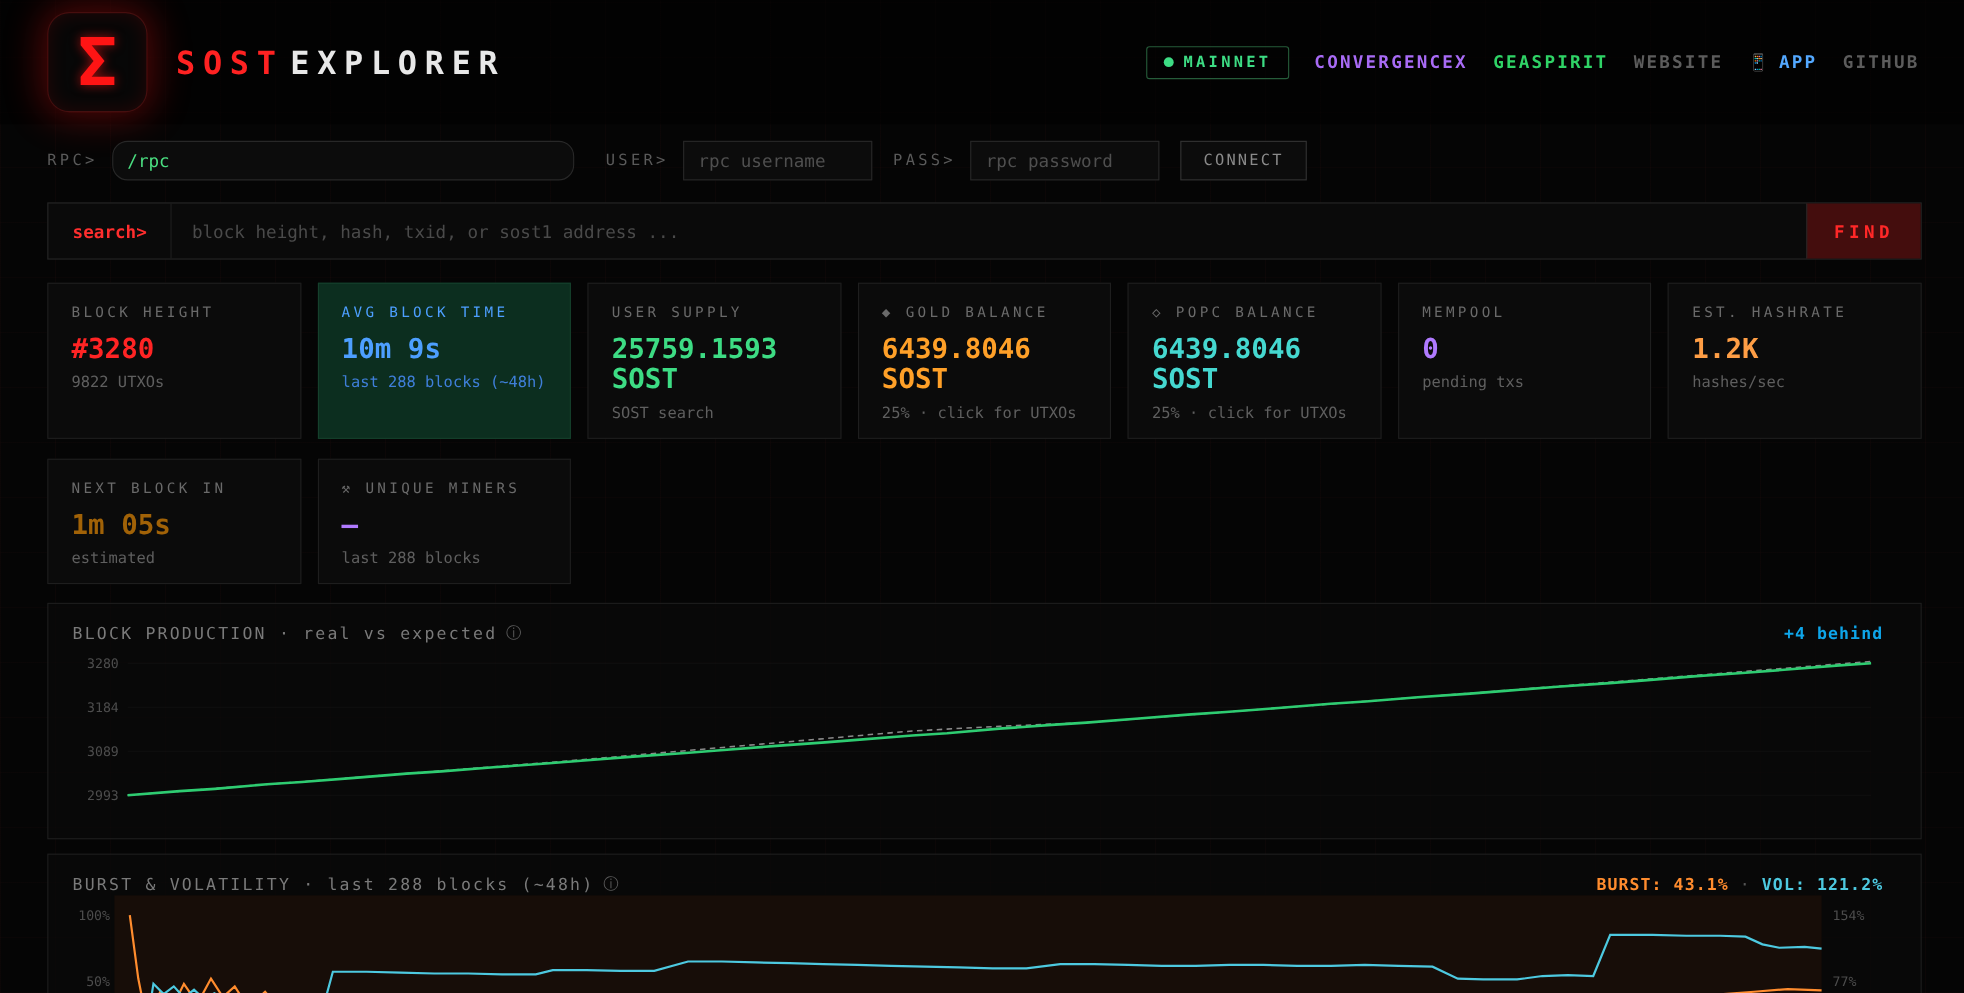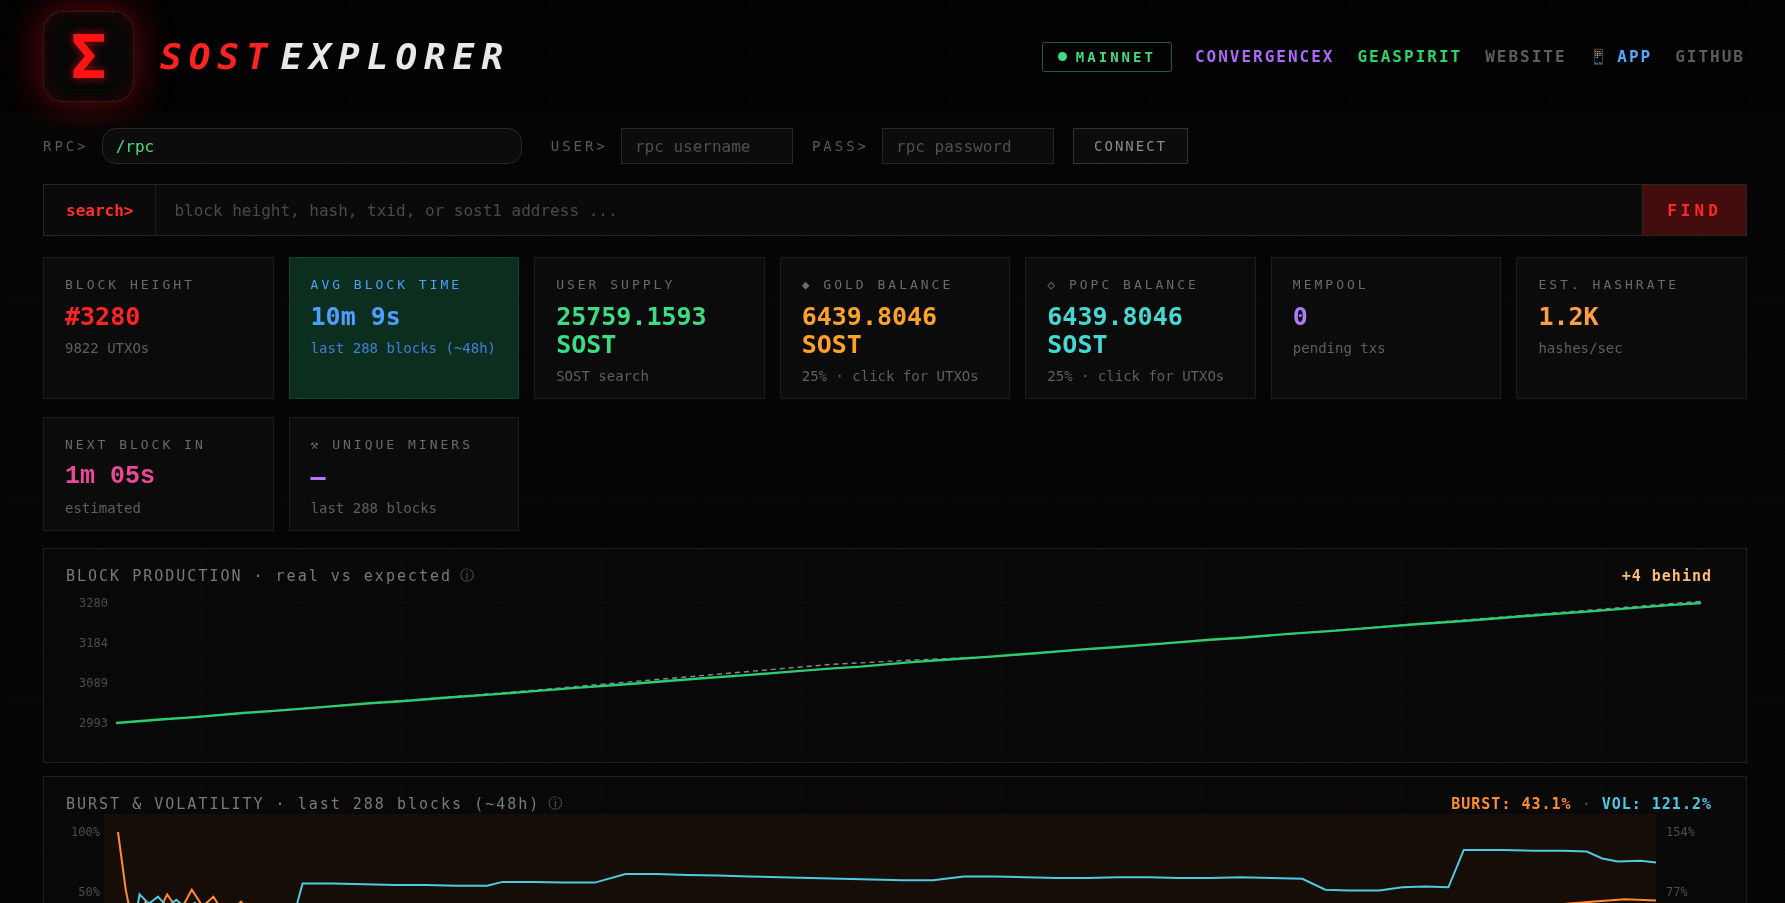--- a/index.html
+++ b/index.html
@@ -12,21 +12,21 @@
     font-family:"DejaVu Sans Mono", monospace;
     color:#cfcfcf;
   }
   
   .header { height:113px; display:flex; align-items:center; padding:0 40px 0 43px; background:rgba(0,0,0,0.55); }
   .logo { width:91px; height:91px; border-radius:20px; background:#070707;
           border:1px solid rgba(255,40,40,0.25);
           box-shadow:0 0 34px 6px rgba(255,20,20,0.30), inset 0 0 18px rgba(255,20,20,0.12);
           display:flex; align-items:center; justify-content:center; }
   .logo .sigma { color:#ff1414; font-size:60px; font-weight:bold; line-height:1; text-shadow:0 0 10px rgba(255,20,20,0.6); }
-  .brand { margin-left:26px; font-size:36px; font-weight:bold; letter-spacing:7px; white-space:nowrap;font-style:italic; }
+  .brand { margin-left:26px; font-size:29px; font-weight:bold; letter-spacing:7px; white-space:nowrap; }
   .brand .p1 { color:#ff2222; }
   .brand .p2 { color:#e8e8e8; margin-left:6px; }
   .nav { margin-left:auto; display:flex; align-items:center; gap:23px; }
   .badge { display:flex; align-items:center; gap:9px; border:1px solid #265c3a; border-radius:3px;
            padding:6px 15px; color:#3ddc84; font-size:14px; font-weight:bold; letter-spacing:3px; cursor:pointer; }
   .badge .dot { width:9px; height:9px; border-radius:50%; background:#3ddc84; }
   .nav a { text-decoration:none; font-size:16px; font-weight:bold; letter-spacing:2px; cursor:pointer; }
   .nav .applink { display:flex; align-items:center; gap:7px; }
   .nav .appicon { font-size:15px; }
   
@@ -158,37 +158,37 @@
     <div class="card">
       <div class="card-label">EST. HASHRATE</div>
       <div class="card-value" style="color: rgb(255, 158, 69);">1.2K</div>
       <div class="card-sub">hashes/sec</div>
     </div>
   </div>
 
   <div class="grid r2">
     <div class="card">
       <div class="card-label">NEXT BLOCK IN</div>
-      <div class="card-value" style="color: #ec4899; font-family: Liberation Mono, monospace;">1m 05s</div>
+      <div class="card-value" style="color: #a16207;">1m 05s</div>
       <div class="card-sub">estimated</div>
     </div>
     <div class="card">
       <div class="card-label">⚒ UNIQUE MINERS</div>
       <div class="card-value" style="color: rgb(176, 122, 255);">—</div>
       <div class="card-sub">last 288 blocks</div>
     </div>
   </div>
 
   <div class="panel bp">
     <div class="panel-head">
       <span>BLOCK PRODUCTION · real vs expected</span>
       <span class="info-ic">ⓘ</span>
     </div>
     <div class="panel-right">
-      <span style="color: #fdba74;">+4 behind</span>
+      <span style="color: #0ea5e9;">+4 behind</span>
     </div>
     <svg id="chart-block-production" class="chart-svg" preserveAspectRatio="none" viewBox="0 0 1702 213">
         <line x1="72" y1="54" x2="1657" y2="54" stroke="rgba(255,255,255,0.035)" stroke-width="1"></line>
         <line x1="72" y1="94" x2="1657" y2="94" stroke="rgba(255,255,255,0.035)" stroke-width="1"></line>
         <line x1="72" y1="134" x2="1657" y2="134" stroke="rgba(255,255,255,0.035)" stroke-width="1"></line>
         <line x1="72" y1="174" x2="1657" y2="174" stroke="rgba(255,255,255,0.035)" stroke-width="1"></line>
         <text x="64" y="58" fill="#4d4d4d" font-size="12" text-anchor="end" font-family="DejaVu Sans Mono, monospace">3280</text>
         <text x="64" y="98.13937282229965" fill="#4d4d4d" font-size="12" text-anchor="end" font-family="DejaVu Sans Mono, monospace">3184</text>
         <text x="64" y="137.86062717770034" fill="#4d4d4d" font-size="12" text-anchor="end" font-family="DejaVu Sans Mono, monospace">3089</text>
         <text x="64" y="178" fill="#4d4d4d" font-size="12" text-anchor="end" font-family="DejaVu Sans Mono, monospace">2993</text>

